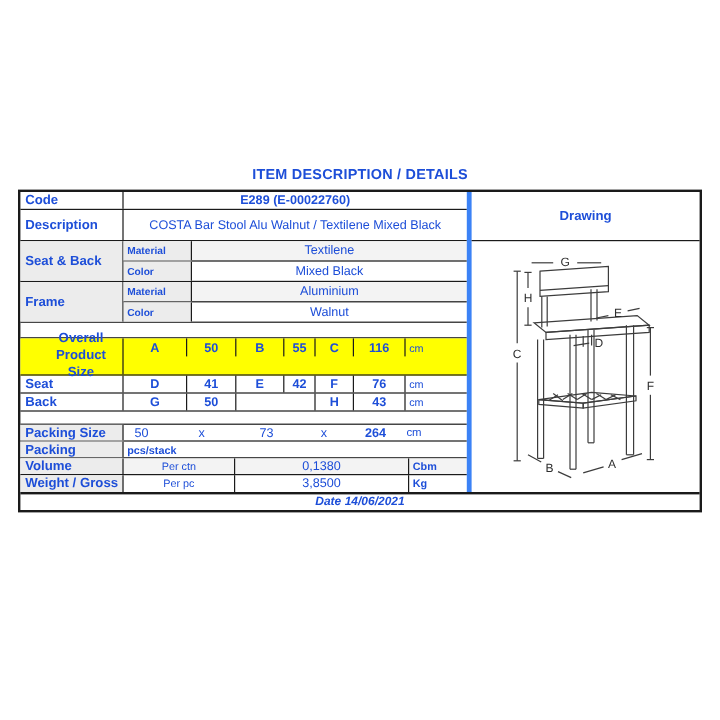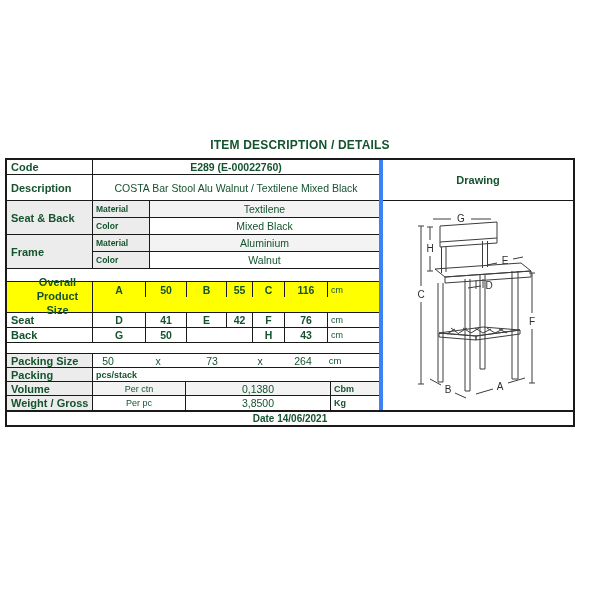--- a/index.html
+++ b/index.html
@@ -1,21 +1,21 @@
 <!DOCTYPE html>
 <html><head>
 <meta charset="utf-8">
 <style>
   html,body{margin:0;padding:0;background:#fff;}
   .sheet{position:relative;width:600px;height:600px;background:#ffffff;
-         font-family:"Liberation Sans",sans-serif;color:#14532d;overflow:hidden;}
+         font-family:"Liberation Sans",sans-serif;color:#1d4ed8;overflow:hidden;}
   .sheet *{box-sizing:border-box;}
   .doc-title{position:absolute;left:0;top:138px;width:600px;text-align:center;
              font-weight:700;font-size:12px;letter-spacing:.2px;}
-  .spec{position:absolute;left:5px;top:158px;width:570px;border:2px solid #1a1a1a;
+  .spec{position:absolute;left:15px;top:158px;width:570px;border:2px solid #1a1a1a;
         display:flex;flex-wrap:wrap;background:#fff;justify-content:flex-end;}
   .main{width:372px;}
   .side{width:194px;border-left:4px solid #3b82f6;}
   .row{display:flex;border-bottom:1px solid #1a1a1a;align-items:stretch;}
   .row:last-child{border-bottom:none;}
   .c{border-right:1px solid #1a1a1a;display:flex;align-items:center;overflow:hidden;}
   .c:last-child{border-right:none;}
   
   .r-code{height:15px}.r-desc{height:26px}.r-grp{height:34px}.r-gap1{height:13px}
   .r-ylw{height:31px}.r-dim{height:15px}.r-gap2{height:11px}.r-pack{height:14px}
@@ -45,28 +45,28 @@
   .ylw{background:#ffff00;}
   .lbg{background:#ececec;}
   .stripe{background:#f3f3f3;}
   
   .psz{font-size:10.5px;display:flex;align-items:center;width:100%;}
   .psz span{display:inline-block;text-align:center;}
   .psz .s1{margin-left:4px;width:22px;}
   .psz .s2{margin-left:32px;width:14px;}
   .psz .s3{margin-left:36px;width:22px;}
   .psz .s4{margin-left:30px;width:14px;}
-  .psz .s5{margin-left:22px;width:28px;font-weight:400;}
+  .psz .s5{margin-left:22px;width:28px;font-weight:700;}
   .psz .s6{margin-left:8px;width:20px;font-size:9.5px;}
   
   .side-hdr{height:41px;border-bottom:1px solid #1a1a1a;display:flex;align-items:center;
             justify-content:center;font-weight:700;font-size:11px;}
   .side-canvas{height:209px;position:relative;}
   .date-row{width:566px;height:15px;border-top:2px solid #1a1a1a;display:flex;
-            align-items:center;justify-content:center;font-weight:700;font-size:10px;}
+            align-items:center;justify-content:center;font-weight:700;font-size:10px;font-style:italic;}
   svg text{font-family:"Liberation Sans",sans-serif;font-size:10px;fill:#2e2e2e;}
   svg .ln{stroke:#3c3c3c;stroke-width:1;fill:none;}
 </style>
 </head>
 <body>
 
 <div class="sheet">
 
   <div class="doc-title">ITEM DESCRIPTION / DETAILS</div>
 

